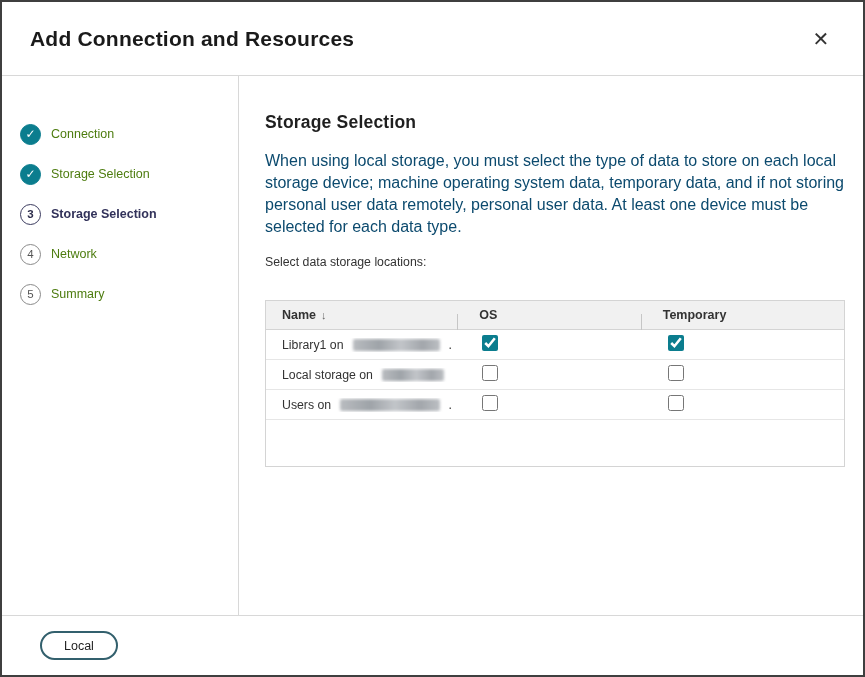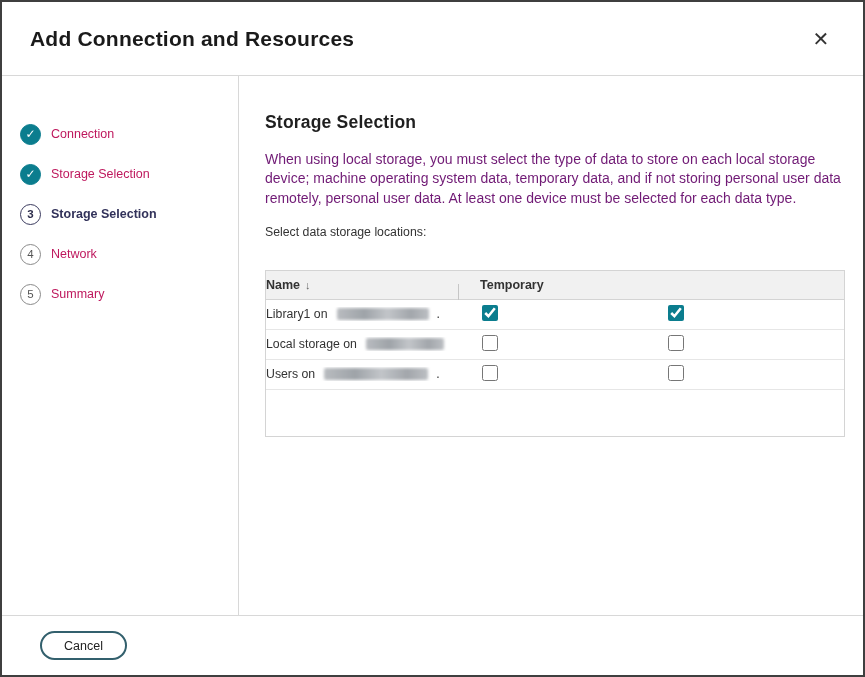--- a/index.html
+++ b/index.html
@@ -37,37 +37,37 @@
   }
   .step { display: flex; align-items: center; gap: 10px; height: 40px; cursor: default; }
   .bullet {
     width: 21px; height: 21px; border-radius: 50%;
     display: flex; align-items: center; justify-content: center;
     font-size: 11.5px; flex: 0 0 21px;
     background: #fff; border: 1.5px solid #8a8a8a; color: #555;
   }
   .step.done .bullet { background: #0b7d8e; border-color: #0b7d8e; color: #fff; font-size: 12px; }
   .step.current .bullet { border-color: #3a3a5e; color: #2b2b4a; font-weight: bold; }
-  .step-label { font-size: 12.5px; color: #be185d; }
+  .step-label { font-size: 12.5px; color: #4d7c0f; }
   .step.current .step-label { font-weight: bold; color: #32325a; }
   
   .main { flex: 1 1 auto; padding: 36px 22px 0 26px; }
   .main-heading { font-size: 17.5px; font-weight: bold; color: #1f1f1f; margin-bottom: 13px; letter-spacing: .2px; }
-  .main-desc { font-size: 14px; line-height: 1.38; color: #701a75; max-width: 584px; margin-bottom: 17px; margin-top: 17px; }
+  .main-desc { font-size: 16px; line-height: 1.38; color: #0c4a6e; max-width: 584px; margin-bottom: 17px; margin-top: 17px; }
   .select-label { font-size: 12.3px; color: #333; margin-bottom: 31px; }
   
   .tbl {
     width: 580px; border: 1px solid #d4d4d4; background: #fff;
   }
   .tbl-head {
     display: flex; align-items: center; height: 29px;
     background: #f1f1f1; border-bottom: 1px solid #d4d4d4;
     font-size: 12.5px; font-weight: bold; color: #333;
   }
-  .col-name { width: 192px; display: flex; align-items: center; gap: 5px; }
+  .col-name { width: 192px; padding-left: 16px; display: flex; align-items: center; gap: 5px; }
   .col-os   { width: 184px; padding-left: 22px; position: relative; }
   .col-temp { width: 204px; padding-left: 22px; position: relative; }
   .col-os::before, .col-temp::before {
     content: ""; position: absolute; left: 0; top: 6px; height: 16px;
     border-left: 1px solid #c6c6c6;
   }
   .sort-arrow { font-size: 11px; color: #666; font-weight: normal; }
   .tbl-row {
     display: flex; align-items: center; height: 30px;
     border-bottom: 1px solid #e6e6e6; font-size: 12.3px; color: #333;
@@ -144,20 +144,23 @@
       <div class="main-heading">Storage Selection</div>
       <div class="main-desc">When using local storage, you must select the type of data to store on each local storage device; machine operating system data, temporary data, and if not storing personal user data remotely, personal user data. At least one device must be selected for each data type.</div>
       <div class="select-label">Select data storage locations:</div>
 
       <div class="tbl">
         <div class="tbl-head">
           <div class="col-name">
             <span>Name</span>
             <span class="sort-arrow">↓</span>
           </div>
+          <div class="col-os">
+            <span>OS</span>
+          </div>
           <div class="col-temp">
             <span>Temporary</span>
           </div>
         </div>
 
         <div class="tbl-row">
           <div class="col-name name-cell">
             <span>Library1 on</span>
               <span class="redacted" style="width:92px"></span>
               <span>.</span>
@@ -198,16 +201,16 @@
             <input type="checkbox" class="chk" style="">
           </div>
         </div>
 
         <div class="tbl-filler"></div>
       </div>
     </div>
   </div>
 
   <div class="ftr">
-    <button class="btn btn-outline">Cancel</button>
+    <button class="btn btn-outline">Local</button>
   </div>
 
 </div>
 
 </body></html>

